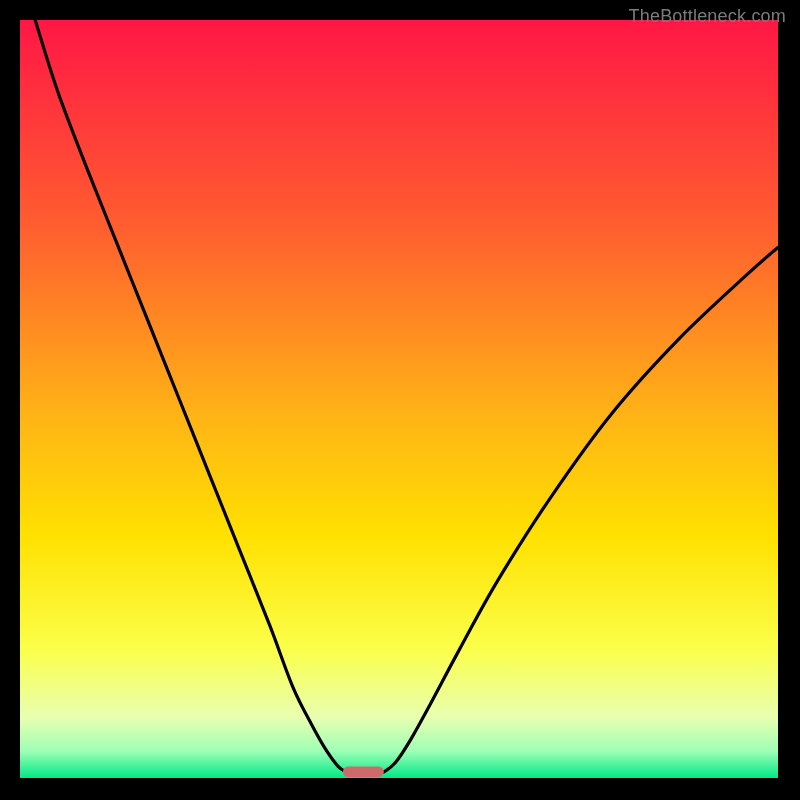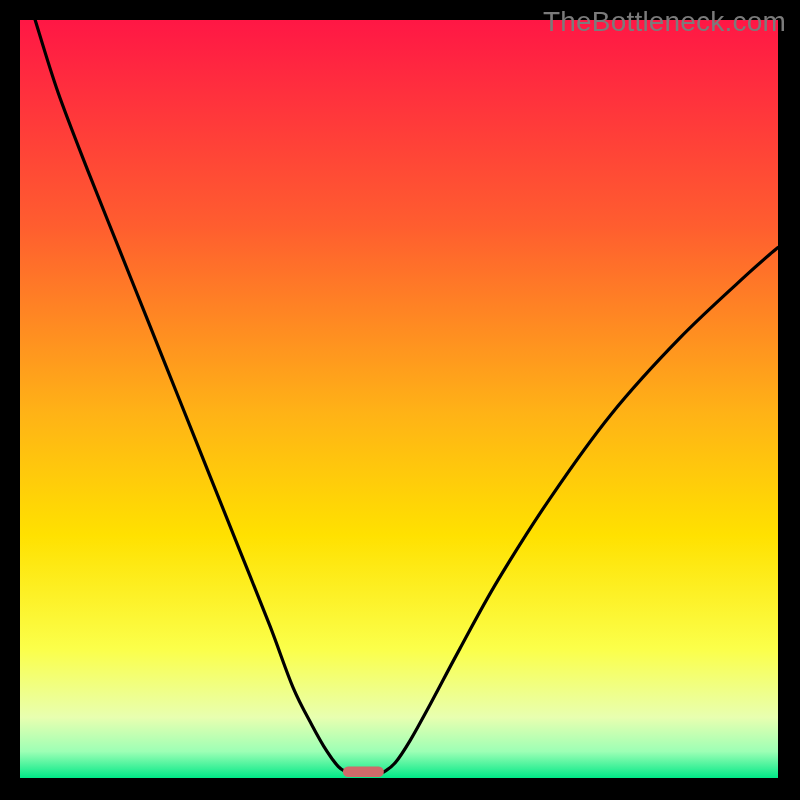--- a/index.html
+++ b/index.html
@@ -15,21 +15,21 @@
     position: relative;
     width: 800px;
     height: 800px;
     background: #000;
   }
   .watermark {
     position: absolute;
     top: 6px;
     right: 14px;
     color: #7b7b7b;
-    font-size: 28px;
+    font-size: 18px;
     font-weight: 400;
     letter-spacing: 0.2px;
     z-index: 20;
   }
   .plot-frame {
     position: absolute;
     left: 20px;
     top: 20px;
     width: 758px;
     height: 758px;

